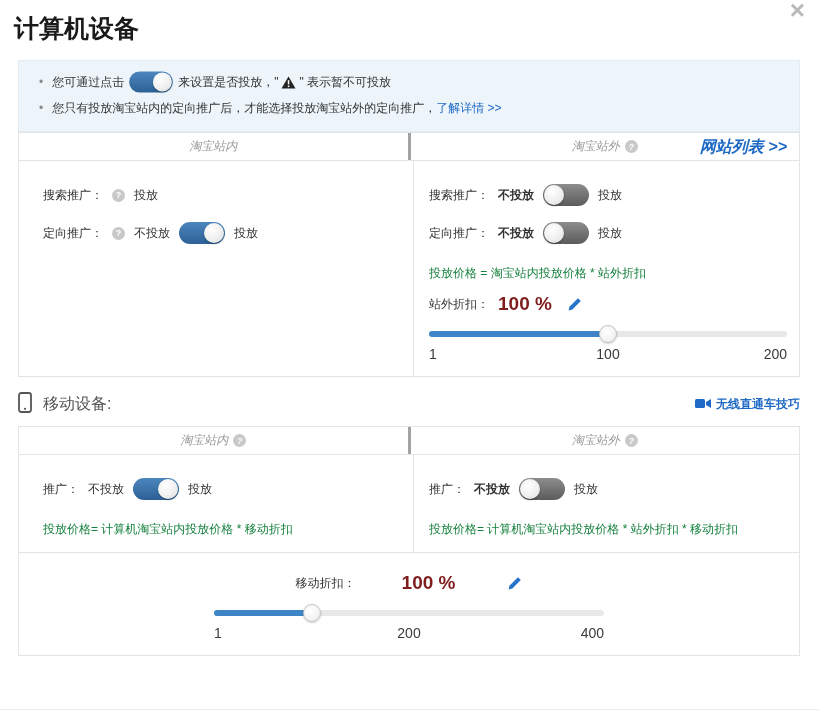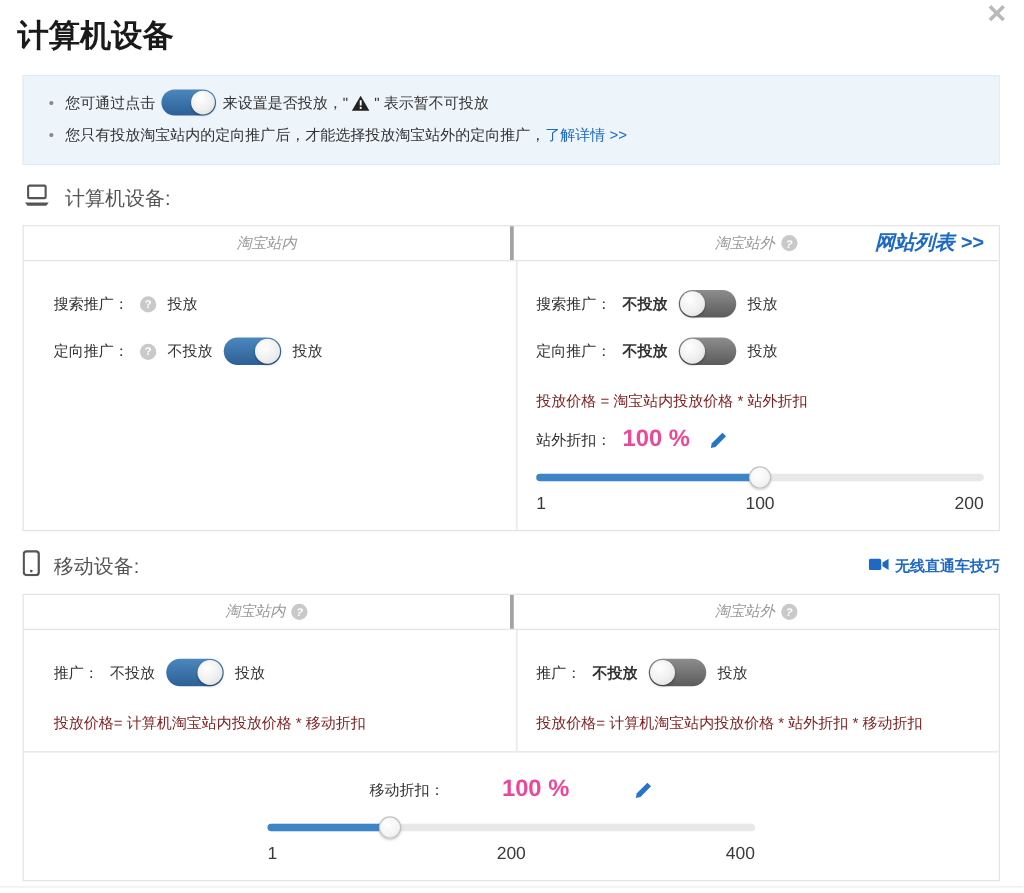--- a/index.html
+++ b/index.html
@@ -28,38 +28,38 @@
   .panel-head-cell { flex:1; position:relative; display:flex; align-items:center; justify-content:center; gap:5px; color:#999; font-size:12px;font-style:italic; }
   .panel-head-cell + .panel-head-cell { border-left:3px solid #a3a3a3; }
   .head-link { position:absolute; right:12px; top:0; line-height:28px; font-size:16px; }
 
   .panel-body { display:flex; align-items:stretch; }
   .panel-cell { flex:1; padding:8px 12px 14px 24px; }
   .panel-cell.right { border-left:1px solid #e4e4e4; padding-left:15px; }
 
   .ctl-row { display:flex; align-items:center; margin-top:14px; height:24px; gap:9px; color:#333; }
   .state-off { font-weight:bold; color:#333; }
-  .formula { margin-top:20px; color:#7f1d1d; }
+  .formula { margin-top:20px; color:#15803d; }
 
   .qicon { display:inline-flex; width:13px; height:13px; border-radius:50%; background:#c9c9c9; color:#fff; align-items:center; justify-content:center; font-size:9px; font-weight:bold; cursor:pointer; flex:0 0 auto; }
   .qicon::before { content:"?"; }
 
   .toggle { position:relative; width:46px; height:22px; border-radius:11px; display:inline-block; cursor:pointer; flex:0 0 auto; }
   .toggle .knob { position:absolute; top:1px; width:20px; height:20px; border-radius:50%;
     background:radial-gradient(circle at 38% 32%, #ffffff 0%, #efefef 55%, #d9d9d9 100%);
     box-shadow:0 1px 2px rgba(0,0,0,.35); }
   .toggle.on  { background:linear-gradient(#4c87bd,#2c6096); }
   .toggle.on .knob { right:1px; }
   .toggle.off { background:linear-gradient(#8d8d8d,#5b5b5b); }
   .toggle.off .knob { left:1px; }
   .toggle.small { transform:scale(.95); margin:0 4px; }
 
   .discount-line { display:flex; align-items:center; margin-top:8px; height:28px; gap:7px; }
   .discount-line.centered { justify-content:center;gap:44px; }
-  .discount-value { font-size:19px; font-weight:bold; color:#ec4899; margin:0 2px; }
+  .discount-value { font-size:19px; font-weight:bold; color:#7f1d1d; margin:0 2px; }
   .edit-btn { display:inline-flex; cursor:pointer; margin-left:6px; }
 
   .slider { margin-top:13px; }
   .slider-track { position:relative; height:6px; border-radius:3px; background:#e8e8e8; cursor:pointer; }
   .slider-fill { position:absolute; left:0; top:0; height:6px; border-radius:3px; background:#3d85c6; }
   .slider-knob { position:absolute; top:-6px; width:18px; height:18px; border-radius:50%;
     background:radial-gradient(circle at 40% 35%, #fff 0%, #f4f4f4 60%, #e2e2e2 100%);
     border:1px solid #c2c2c2; box-shadow:0 1px 2px rgba(0,0,0,.2); cursor:pointer; }
   .slider-labels { position:relative; display:flex; justify-content:space-between; margin-top:9px; font-size:14px; color:#3a3a3a; }
   .slider-labels .mid { position:absolute; left:50%; transform:translateX(-50%); }
@@ -95,31 +95,20 @@
       </span>
       <span class="seg">" 表示暂不可投放</span>
     </div>
     <div class="notice-line">
       <span class="bullet">•</span>
       <span class="seg">您只有投放淘宝站内的定向推广后，才能选择投放淘宝站外的定向推广，</span>
       <a class="link">了解详情 &gt;&gt;</a>
     </div>
   </div>
 
-  <div class="section-head">
-    <div class="section-left">
-      <span>
-        <svg width="23" height="19" viewBox="0 0 23 19">
-            <rect x="4.5" y="1.5" width="14" height="10" rx="1" fill="none" stroke="#555" stroke-width="1.7"></rect>
-            <path d="M2 15 h19 l-2 2.5 h-15 z" fill="#555"></path>
-          </svg>
-      </span>
-      <span>计算机设备:</span>
-    </div>
-  </div>
 
   <div class="panel">
     <div class="panel-head">
       <div class="panel-head-cell">
         <span>淘宝站内</span>
       </div>
       <div class="panel-head-cell">
         <span>淘宝站外</span>
         <span class="qicon"></span>
         <a class="link bold head-link">网站列表 &gt;&gt;</a>

